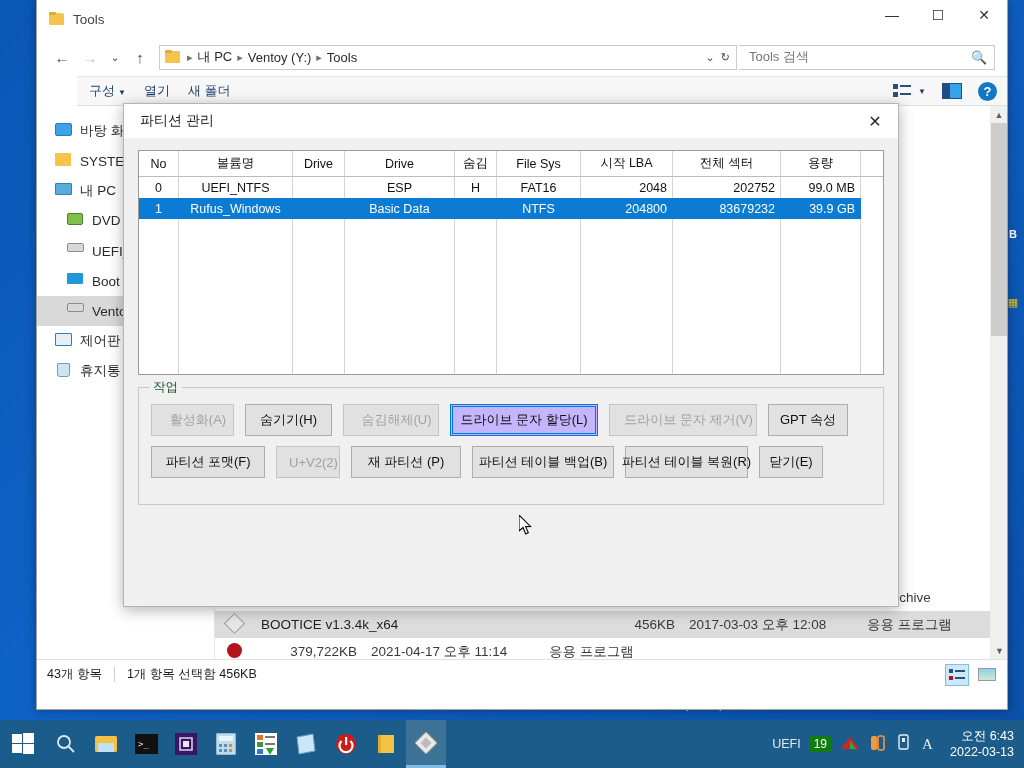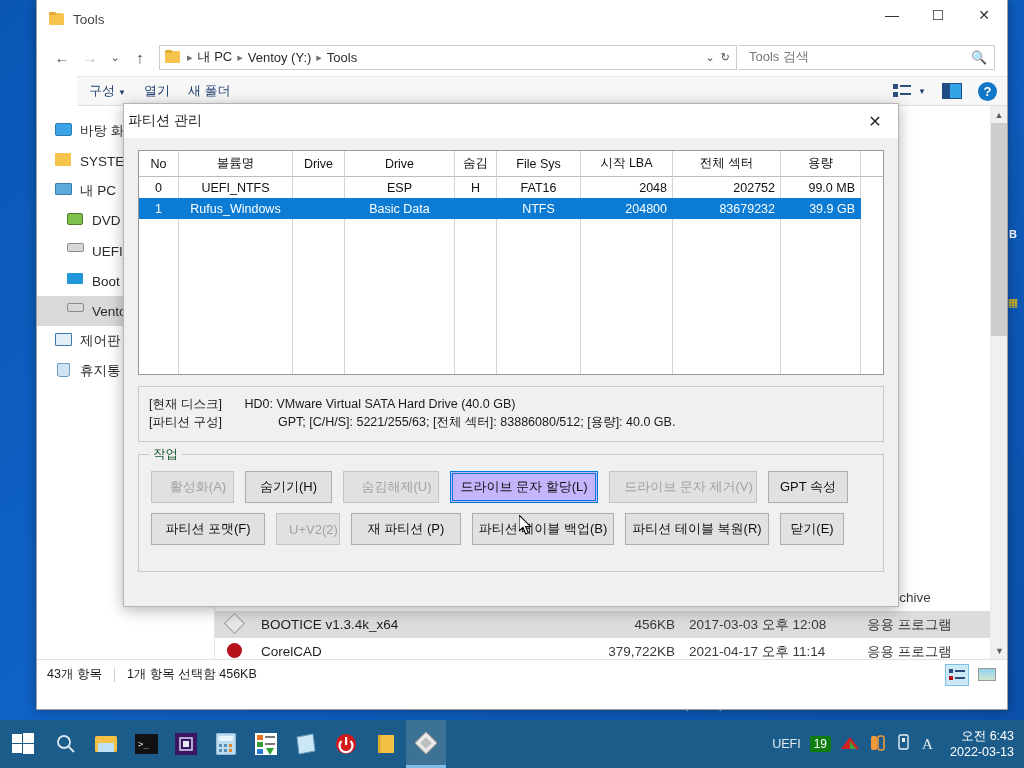--- a/index.html
+++ b/index.html
@@ -142,21 +142,21 @@
   .viewbtn{ width:24px;height:22px;display:flex;align-items:center;justify-content:center;}
   .viewbtn.on{ background:#cde8f7; border:1px solid #7cc0e4;}
   
   #dialog{
     position:absolute; left:123px; top:103px; width:776px; height:504px;
     background:#f0f0f0; border:1px solid #b4b4b4;
     box-shadow:0 3px 14px rgba(0,0,0,.30);
   }
   #dlg-title{
     height:34px; background:#ffffff; display:flex; align-items:center;
-    padding-left:4px; font-size:14px; color:#1a1a1a; position:relative;
+    padding-left:16px; font-size:14px; color:#1a1a1a; position:relative;
   }
   #dlg-close{
     position:absolute; right:0; top:0; width:46px; height:34px;
     display:flex;align-items:center;justify-content:center;font-size:16px;color:#2b2b2b;
   }
   #dlg-body{ padding:12px 14px 0 14px; }
   
   #grid{
     border:1px solid #9a9a9a; background:#fff; height:225px; overflow:hidden;
     display:flex; flex-direction:column;
@@ -378,21 +378,20 @@
           </span>
         <span class="fname">BOOTICE v1.3.4k_x64</span>
         <span class="fsize">456KB</span>
         <span class="fdate">2017-03-03 오후 12:08</span>
         <span class="ftype">응용 프로그램</span>
       </div>
       <div class="frow">
         <span class="fico">
             <span style="display:block;width:15px;height:15px;background:#b5121b;border-radius:50%;margin-left:2px;"></span>
           </span>
-        <span class="fname">CorelCAD</span>
         <span class="fsize">379,722KB</span>
         <span class="fdate">2021-04-17 오후 11:14</span>
         <span class="ftype">응용 프로그램</span>
       </div>
 
       <div id="vscroll">
         <div class="arr">▲</div>
         <div id="vthumb"></div>
         <div class="arr" style="position:absolute;bottom:0;left:0;width:17px;">▼</div>
       </div>
@@ -487,50 +486,39 @@
           <div class="gl" style="width:110px;"></div>
         <div class="gl" style="width:42px;"></div>
           <div class="gl" style="width:84px;"></div>
         <div class="gl" style="width:92px;"></div>
           <div class="gl" style="width:108px;"></div>
         <div class="gl" style="width:80px;"></div>
           <div style="flex:1;"></div>
       </div>
     </div>
 
-    <div id="infobox">
-      <div>
-        <span class="lbl">[현재 디스크]</span>
-        <span>HD0: VMware Virtual SATA Hard Drive (40.0 GB)</span>
-      </div>
-      <div>
-        <span class="lbl">[파티션 구성]</span>
-        <span class="ind"></span>
-        <span>GPT;     [C/H/S]: 5221/255/63; [전체 섹터]: 83886080/512; [용량]: 40.0 GB.</span>
-      </div>
-    </div>
 
     <div id="actions">
       <div id="actions-legend">작업</div>
 
       <div class="btnrow">
         <div class="btn dis" style="width:83px;">활성화(A)</div>
         <div class="btn" style="width:87px;">숨기기(H)</div>
         <div class="btn dis" style="width:96px;">숨김해제(U)</div>
         <div class="btn focus" style="width:148px;">드라이브 문자 할당(L)</div>
         <div class="btn dis" style="width:148px;">드라이브 문자 제거(V)</div>
         <div class="btn" style="width:80px;">GPT 속성</div>
       </div>
 
       <div class="btnrow">
         <div class="btn" style="width:114px;">파티션 포맷(F)</div>
         <div class="btn dis" style="width:64px;">U+V2(2)</div>
         <div class="btn" style="width:110px;">재 파티션 (P)</div>
         <div class="btn" style="width:142px;">파티션 테이블 백업(B)</div>
-        <div class="btn" style="width:144px;">파티션 테이블 복원(R)</div>
+        <div class="btn" style="width:123px;">파티션 테이블 복원(R)</div>
         <div class="btn" style="width:64px;">닫기(E)</div>
       </div>
     </div>
   </div>
 </div>
 
 <svg id="cursor" viewBox="0 0 14 21">
   <polygon points="0,0 0,16 4,12.5 6.7,19 9.3,17.8 6.6,11.6 11.5,11.4" fill="#fff" stroke="#000" stroke-width="1.1"></polygon>
 </svg>
 

